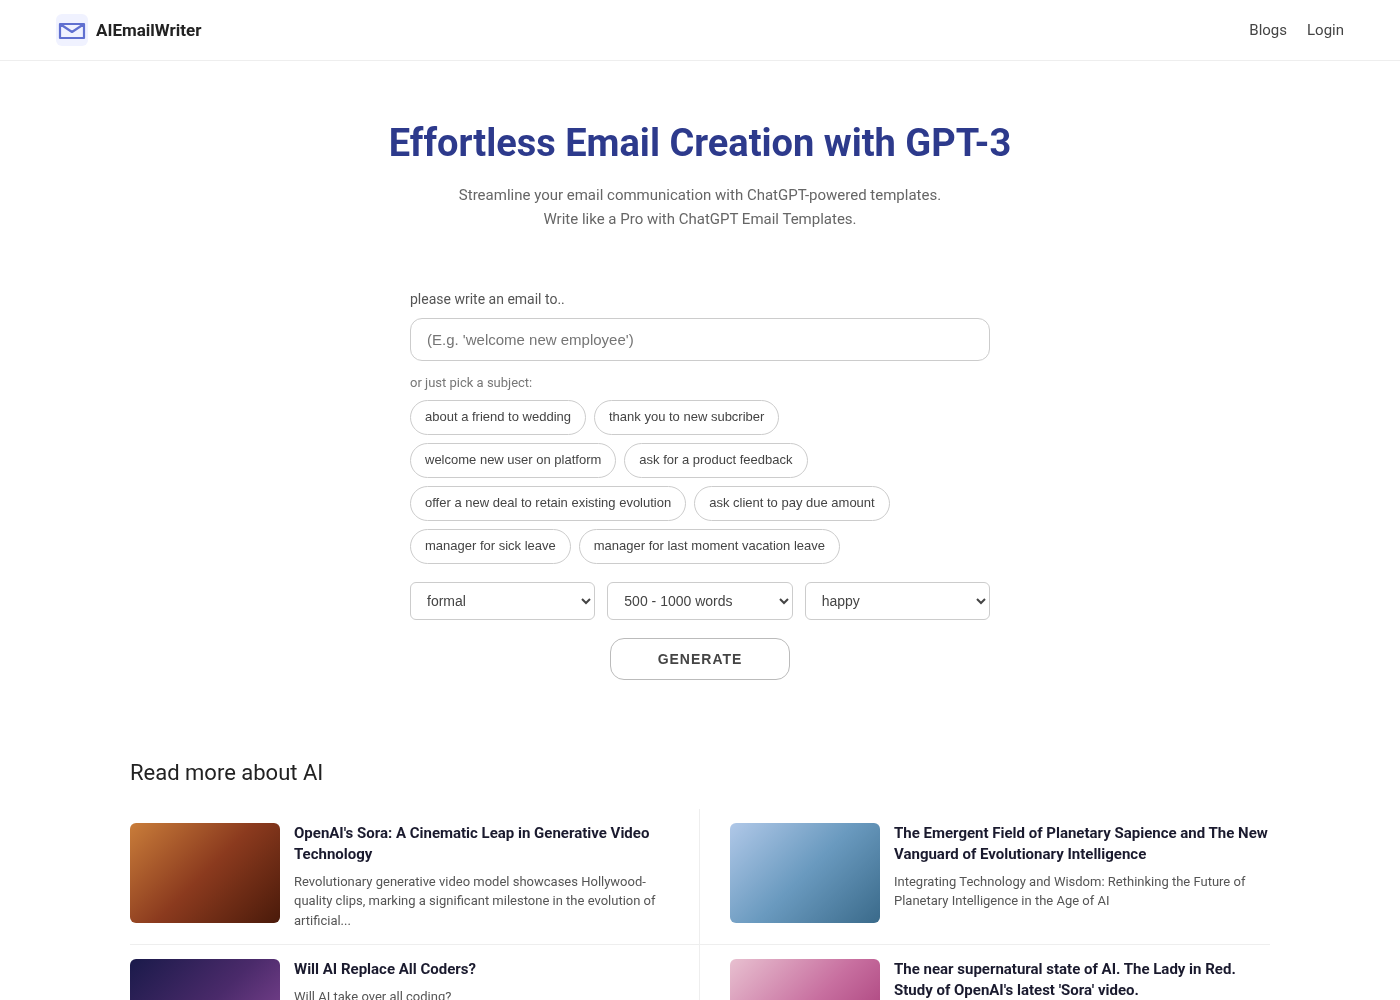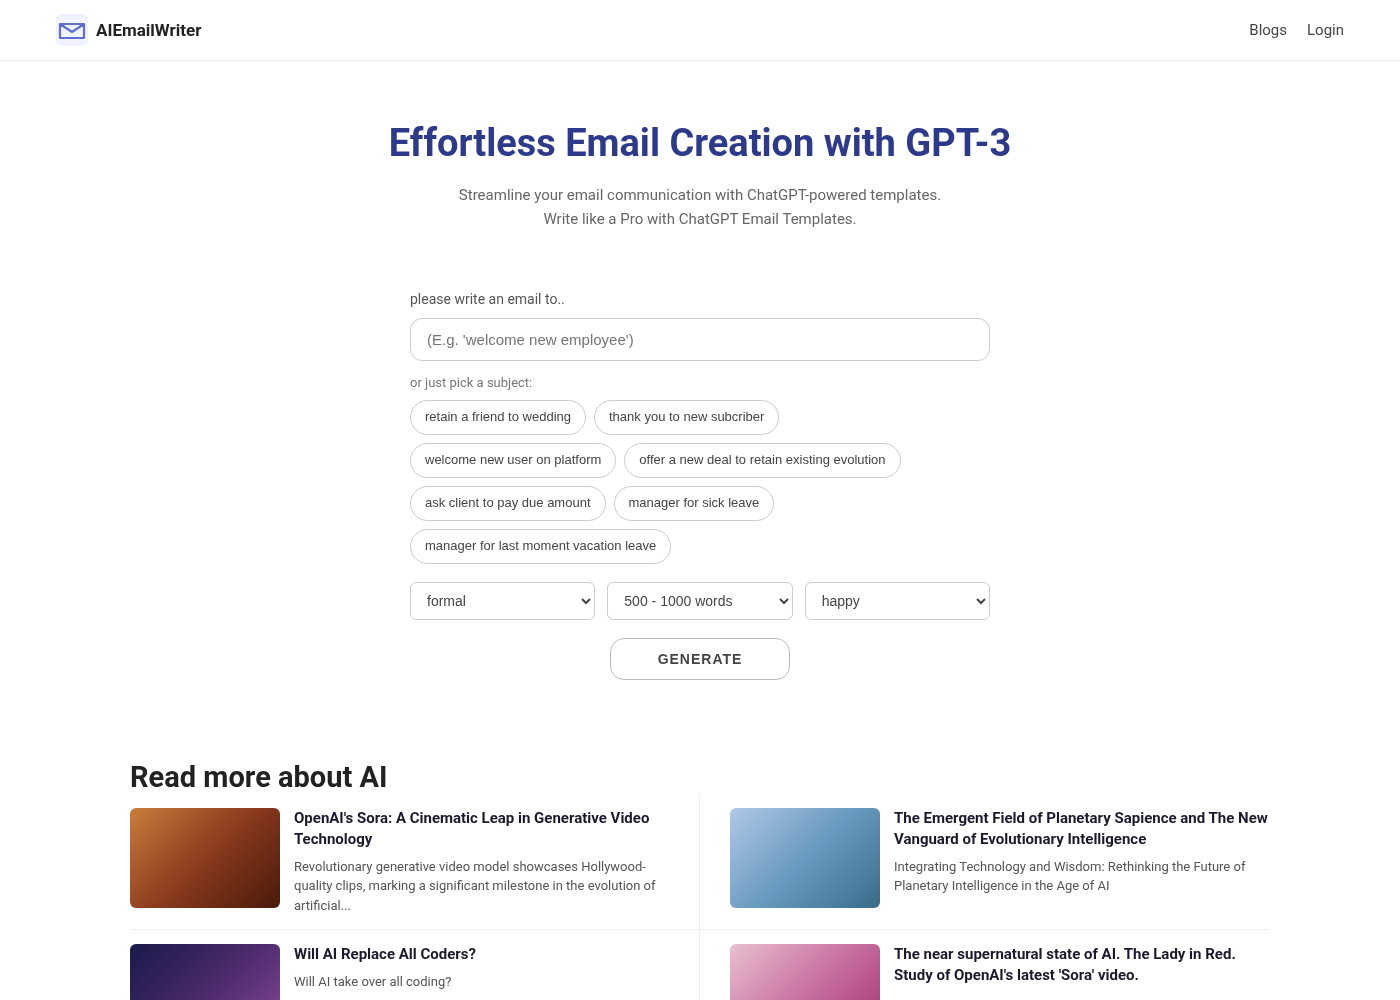--- a/index.html
+++ b/index.html
@@ -42,21 +42,21 @@
     }
     .generate-btn {
       display: block; width: 180px; margin: 0 auto;
       padding: 12px 16px; background: #fff; border: 1.5px solid #bbb;
       border-radius: 14px; font-size: 14px; font-weight: 600; letter-spacing: 1px;
       color: #444; cursor: pointer; text-transform: uppercase;
     }
 
     
     .blog-section { padding: 30px 80px 60px; max-width: 1300px; margin: 0 auto; }
-    .blog-heading { font-size: 29px; font-weight: 700; color: #222; }
+    .blog-heading { font-size: 22px; font-weight: 400; color: #222; margin-bottom: 24px; }
     .blog-grid { display: grid; grid-template-columns: 1fr 1fr; gap: 0; }
     .blog-item {
       display: flex; gap: 14px; padding: 14px 0;
       border-bottom: 1px solid #eee;
     }
     .blog-item:nth-child(odd) { padding-right: 30px; border-right: 1px solid #eee; }
     .blog-item:nth-child(even) { padding-left: 30px; }
     .blog-thumb-placeholder {
       width: 150px; height: 100px; border-radius: 6px; flex-shrink: 0;
       background: #ddd; display: flex; align-items: center; justify-content: center;
@@ -97,23 +97,24 @@
   </p>
 </section>
 
 <div class="form-section">
   <label class="form-label">please write an email to..</label>
   <input class="email-input" type="text" placeholder="(E.g. 'welcome new employee')" style="">
 
   <div class="or-pick">or just pick a subject:</div>
 
   <div class="chips">
-    <button class="chip">retain a friend to wedding</button>
+    <button class="chip">about a friend to wedding</button>
     <button class="chip">thank you to new subcriber</button>
     <button class="chip">welcome new user on platform</button>
+    <button class="chip">ask for a product feedback</button>
     <button class="chip">offer a new deal to retain existing evolution</button>
     <button class="chip">ask client to pay due amount</button>
     <button class="chip">manager for sick leave</button>
     <button class="chip">manager for last moment vacation leave</button>
   </div>
 
   <div class="selects">
     <select>
       <option>formal</option>
       <option>casual</option>

